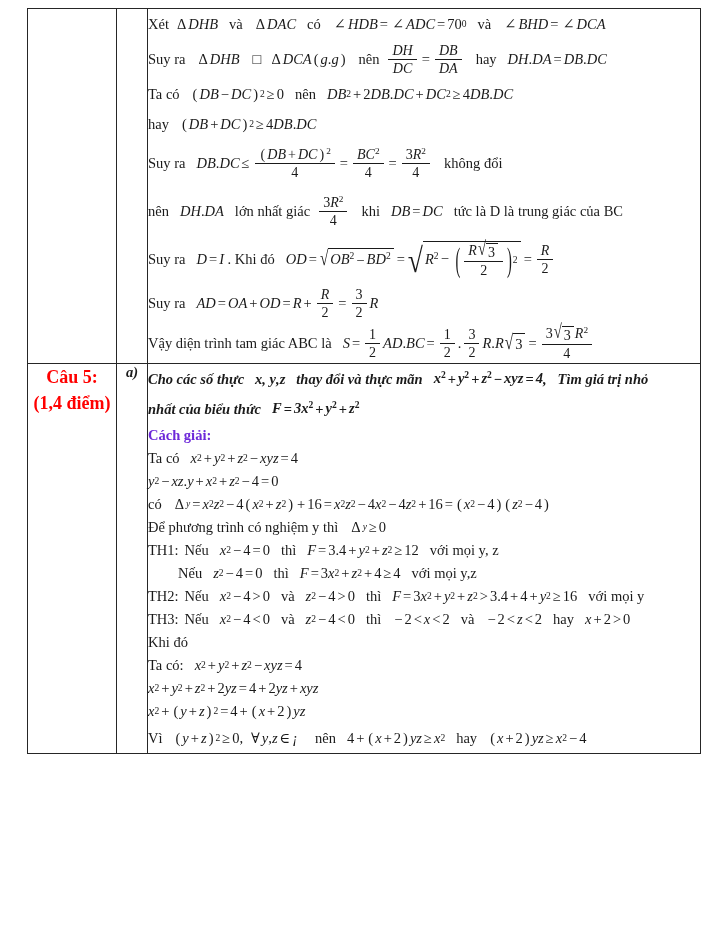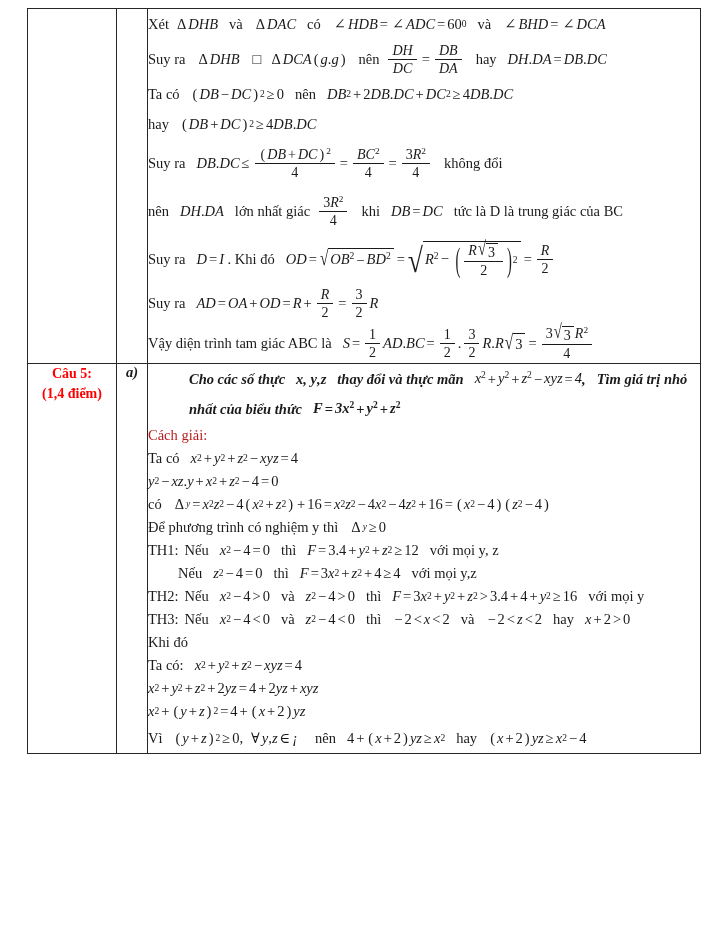--- a/index.html
+++ b/index.html
@@ -44,21 +44,21 @@
 
   
   .cau-cell {
     text-align: center;
     vertical-align: bottom;
     padding-bottom: 14px;
   }
   .cau-label {
     color: #ff0000;
     font-weight: bold;
-    font-size: 14px;
+    font-size: 18px;
     line-height: 1.45;
   }
   .part-cell {
     text-align: center;
     vertical-align: bottom;
     padding-bottom: 16px;
   }
   .part-label {
     font-style: italic;
     font-weight: bold;
@@ -75,22 +75,22 @@
     align-items: center;
     flex-wrap: wrap;
     white-space: nowrap;
   }
   .mline.tall   { min-height: 40px; }
   .mline.short  { min-height: 23px; }
   .mline.med    { min-height: 30px; }
   .mline.xtall  { min-height: 48px; }
 
   .indent { padding-left: 30px; }
-  .bi  { font-style: italic; font-weight: bold; margin-left: 41px; }
-  .red { color: #b91c1c; font-weight: normal; }
+  .bi  { font-style: italic; font-weight: bold; }
+  .red { color: #6d28d9; font-weight: bold; }
 
   
   .m { font-style: italic; font-family: "Liberation Serif", serif; }
   .op { font-style: normal; padding: 0 2px; }
   .sp { display: inline-block; width: 6px; }
   .spw { display: inline-block; width: 11px; }
   sup.en { font-size: 0.66em; vertical-align: 0.55em; font-style: normal; }
   sub.s { font-size: 0.66em; vertical-align: -0.22em; font-style: italic; }
 
   
@@ -177,21 +177,21 @@
               <span class="m">DAC</span>
               <span class="spw"></span>
             <span>có</span>
               <span class="spw"></span>
             <span class="op">∠</span>
               <span class="m">HDB</span>
               <span class="op">=</span>
               <span class="op">∠</span>
               <span class="m">ADC</span>
               <span class="op">=</span>
-              <span>60</span>
+              <span>70</span>
               <sup class="en">0</sup>
               <span class="spw"></span>
             <span>và</span>
               <span class="spw"></span>
             <span class="op">∠</span>
               <span class="m">BHD</span>
               <span class="op">=</span>
               <span class="op">∠</span>
               <span class="m">DCA</span>
           </div>
@@ -450,21 +450,21 @@
             <span>Cho các số thực</span>
               <span class="spw"></span>
             <span class="m">x</span>
               <span>,&nbsp;</span>
               <span class="m">y</span>
               <span>,</span>
               <span class="m">z</span>
               <span class="spw"></span>
             <span>thay đổi và thực mãn</span>
               <span class="spw"></span>
-            <span style="font-weight:normal">
+            <span style="font-weight:bold">
               <span class="m">x</span><sup class="en">2</sup><span class="op">+</span><span class="m">y</span><sup class="en">2</sup><span class="op">+</span><span class="m">z</span><sup class="en">2</sup><span class="op">−</span><span class="m">xyz</span><span class="op">=</span>4
             </span>
               <span>,</span>
               <span class="spw"></span>
             <span>Tìm giá trị nhỏ</span>
           </div>
 
           <div class="mline med bi">
             <span>nhất của biểu thức</span>
               <span class="spw"></span>

